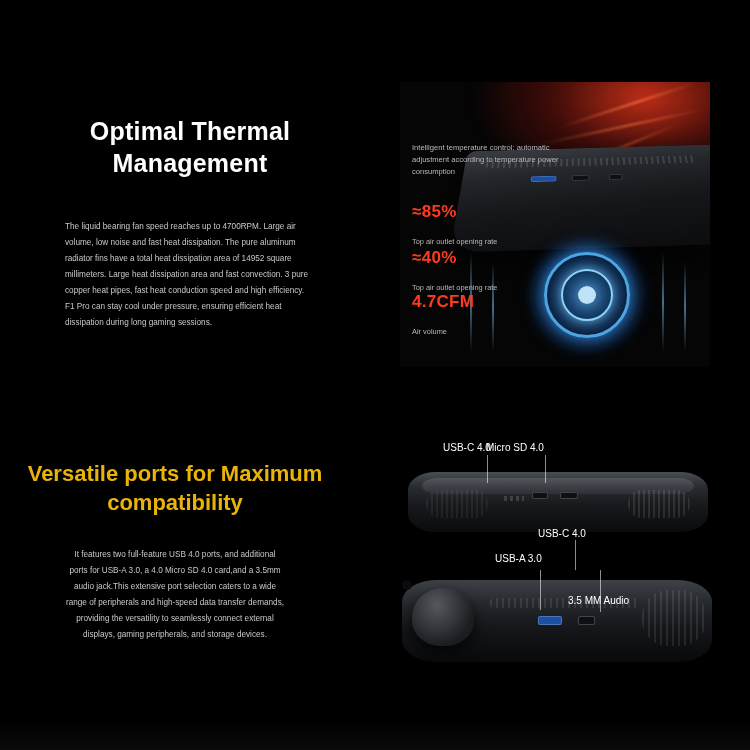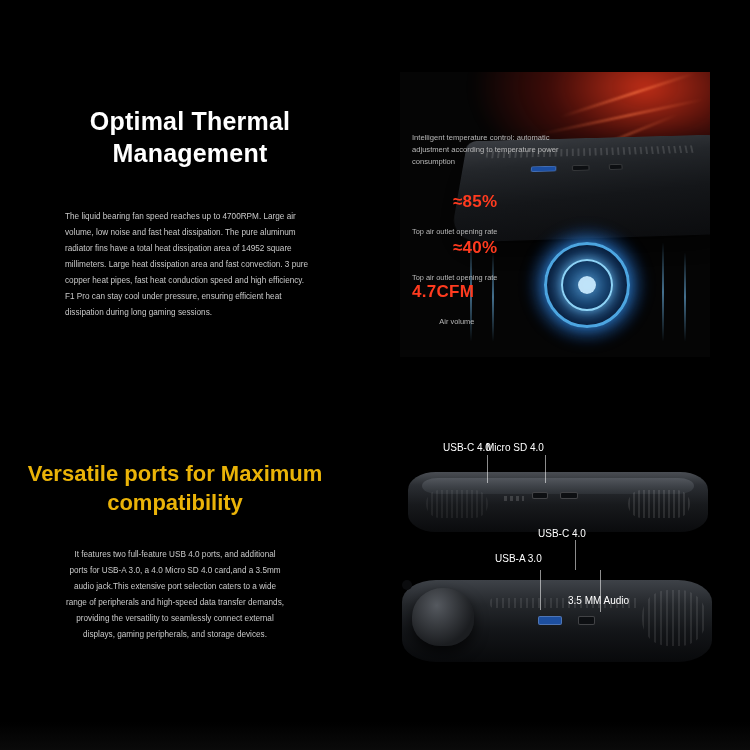--- a/index.html
+++ b/index.html
@@ -6,21 +6,21 @@
   html, body {
     width: 750px; height: 750px;
     background: #000;
     font-family: "Liberation Sans", sans-serif;
     color: #fff;
     overflow: hidden;
   }
   .page { position: relative; width: 750px; height: 750px; background: #000; }
 
   
-  .sec1 { position: absolute; left: 0; top: 60px; width: 750px; height: 310px; }
+  .sec1 { position: absolute; left: 0; top: 70px; width: 750px; height: 310px; }
 
   .s1-left { position: absolute; left: 40px; top: 45px; width: 300px; text-align: center; }
   .s1-title {
     font-size: 25px; font-weight: 700; line-height: 1.28; color: #fff;
     letter-spacing: .2px;
   }
   .s1-body {
     margin-top: 40px; font-size: 8.2px; line-height: 1.95; color: #c9c9c9;
     padding: 0 25px; text-align: left;
   }
@@ -80,21 +80,21 @@
     filter: blur(.6px);
   }
 
   .s1-heading {
     position: absolute; left: 412px; top: 48px; font-size: 16px; font-weight: 700; color: #ff3b1f;
   }
   .s1-sub {
     position: absolute; left: 412px; top: 72px; width: 175px;
     font-size: 7.6px; line-height: 1.55; color: #b9b9b9;
   }
-  .stat { position: absolute; left: 412px; text-align: right; }
+  .stat { position: absolute; left: 412px; }
   .stat .val { font-size: 17px; font-weight: 700; color: #ff3b1f; letter-spacing: .3px; }
   .stat .lbl { font-size: 7.4px; color: #b9b9b9; margin-top: 15px; }
   .stat-1 { top: 132px; }
   .stat-2 { top: 178px; }
   .stat-3 { top: 222px; }
 
   
   .sec2 { position: absolute; left: 0; top: 430px; width: 750px; height: 290px; }
 
   .s2-left { position: absolute; left: 10px; top: 30px; width: 330px; text-align: center; }

